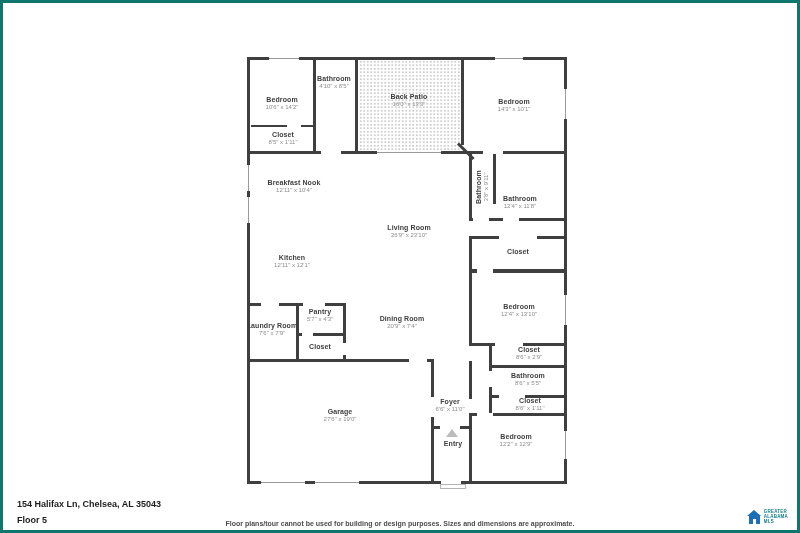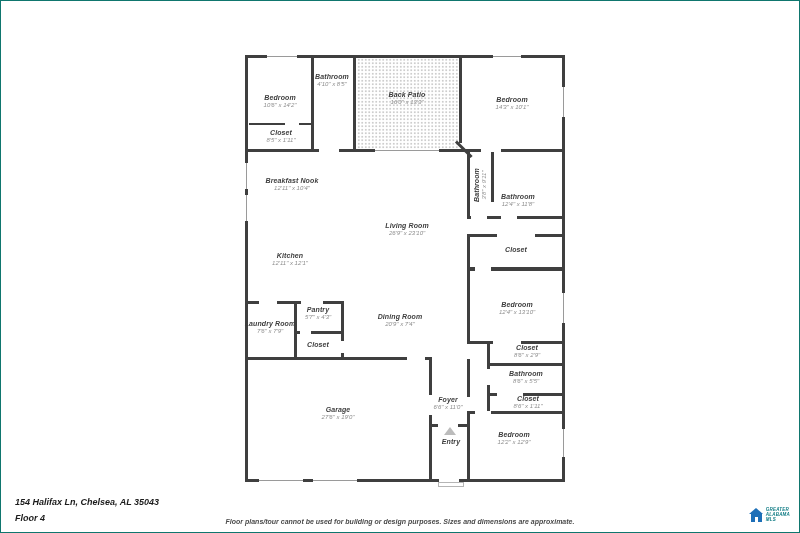--- a/index.html
+++ b/index.html
@@ -1,16 +1,16 @@
 <!DOCTYPE html>
 <html><head>
 <meta charset="utf-8">
 <style>
   html,body{margin:0;padding:0;background:#fff;font-family:"Liberation Sans","DejaVu Sans",sans-serif;}
-  .frame{position:relative;width:800px;height:533px;background:#fff;box-sizing:border-box;border:1px solid #0f766e;overflow:hidden;font-style:italic;}
+  .frame{position:relative;width:800px;height:533px;background:#fff;box-sizing:border-box;border:3px solid #0f766e;overflow:hidden;}
   .plan{position:absolute;inset:0;}
   .w{position:absolute;background:#3f3f3f;}
   .winh{position:absolute;height:3px;background:linear-gradient(#ffffff 0 1px,#9a9a9a 1px 2px,#ffffff 2px 3px);}
   .winv{position:absolute;width:3px;background:linear-gradient(90deg,#ffffff 0 1px,#9a9a9a 1px 2px,#ffffff 2px 3px);}
   .patio{position:absolute;background-image:radial-gradient(#cdcdcd 0.8px,transparent 0.9px);background-size:3.5px 3.5px;}
   .lbl{position:absolute;transform:translate(-50%,-50%);text-align:center;white-space:nowrap;}
   .lbl .rn{display:block;font-size:7px;font-weight:700;color:#3e3e3e;line-height:1.3;letter-spacing:.1px;}
   .lbl .rd{display:block;font-size:6px;color:#8d8d8d;line-height:1.25;}
   .lbl.vert{transform:translate(-50%,-50%) rotate(-90deg);}
   .tri{position:absolute;width:0;height:0;border-left:6px solid transparent;border-right:6px solid transparent;border-bottom:8px solid #bcbcbc;}
@@ -203,21 +203,21 @@
     <div class="lbl" style="left:450px;top:441px;">
       <span class="rn">Entry</span>
     </div>
     <div class="lbl" style="left:513px;top:437px;">
       <span class="rn">Bedroom</span>
       <span class="rd">12'2" x 12'9"</span>
     </div>
   </div>
 
   <div class="addr">154 Halifax Ln, Chelsea, AL 35043</div>
-  <div class="floor">Floor 4</div>
+  <div class="floor">Floor 5</div>
   <div class="disc">Floor plans/tour cannot be used for building or design purposes. Sizes and dimensions are approximate.</div>
 
   <div class="logo">
     <div class="houseicon">
       <div class="roof"></div>
       <div class="body"></div>
       <div class="door"></div>
     </div>
     <div class="logotext">
       <span>GREATER</span>

